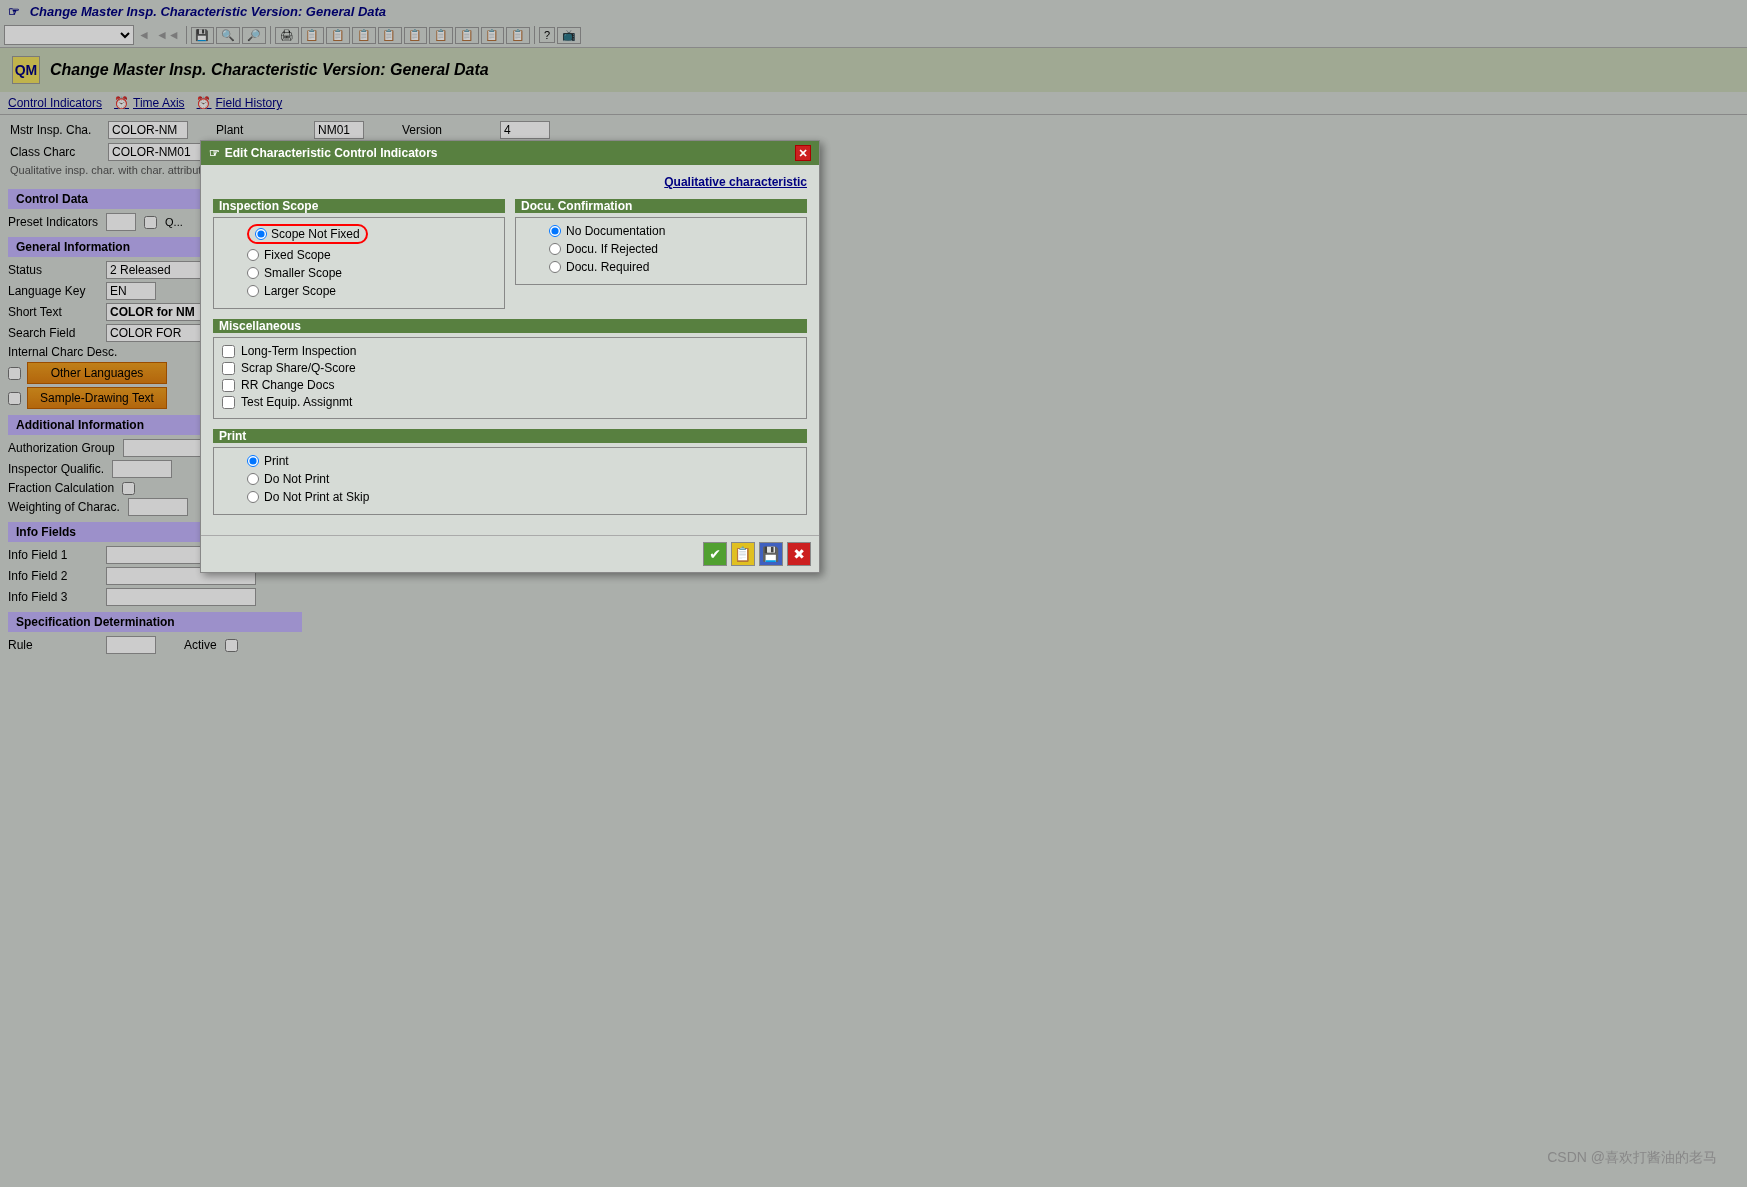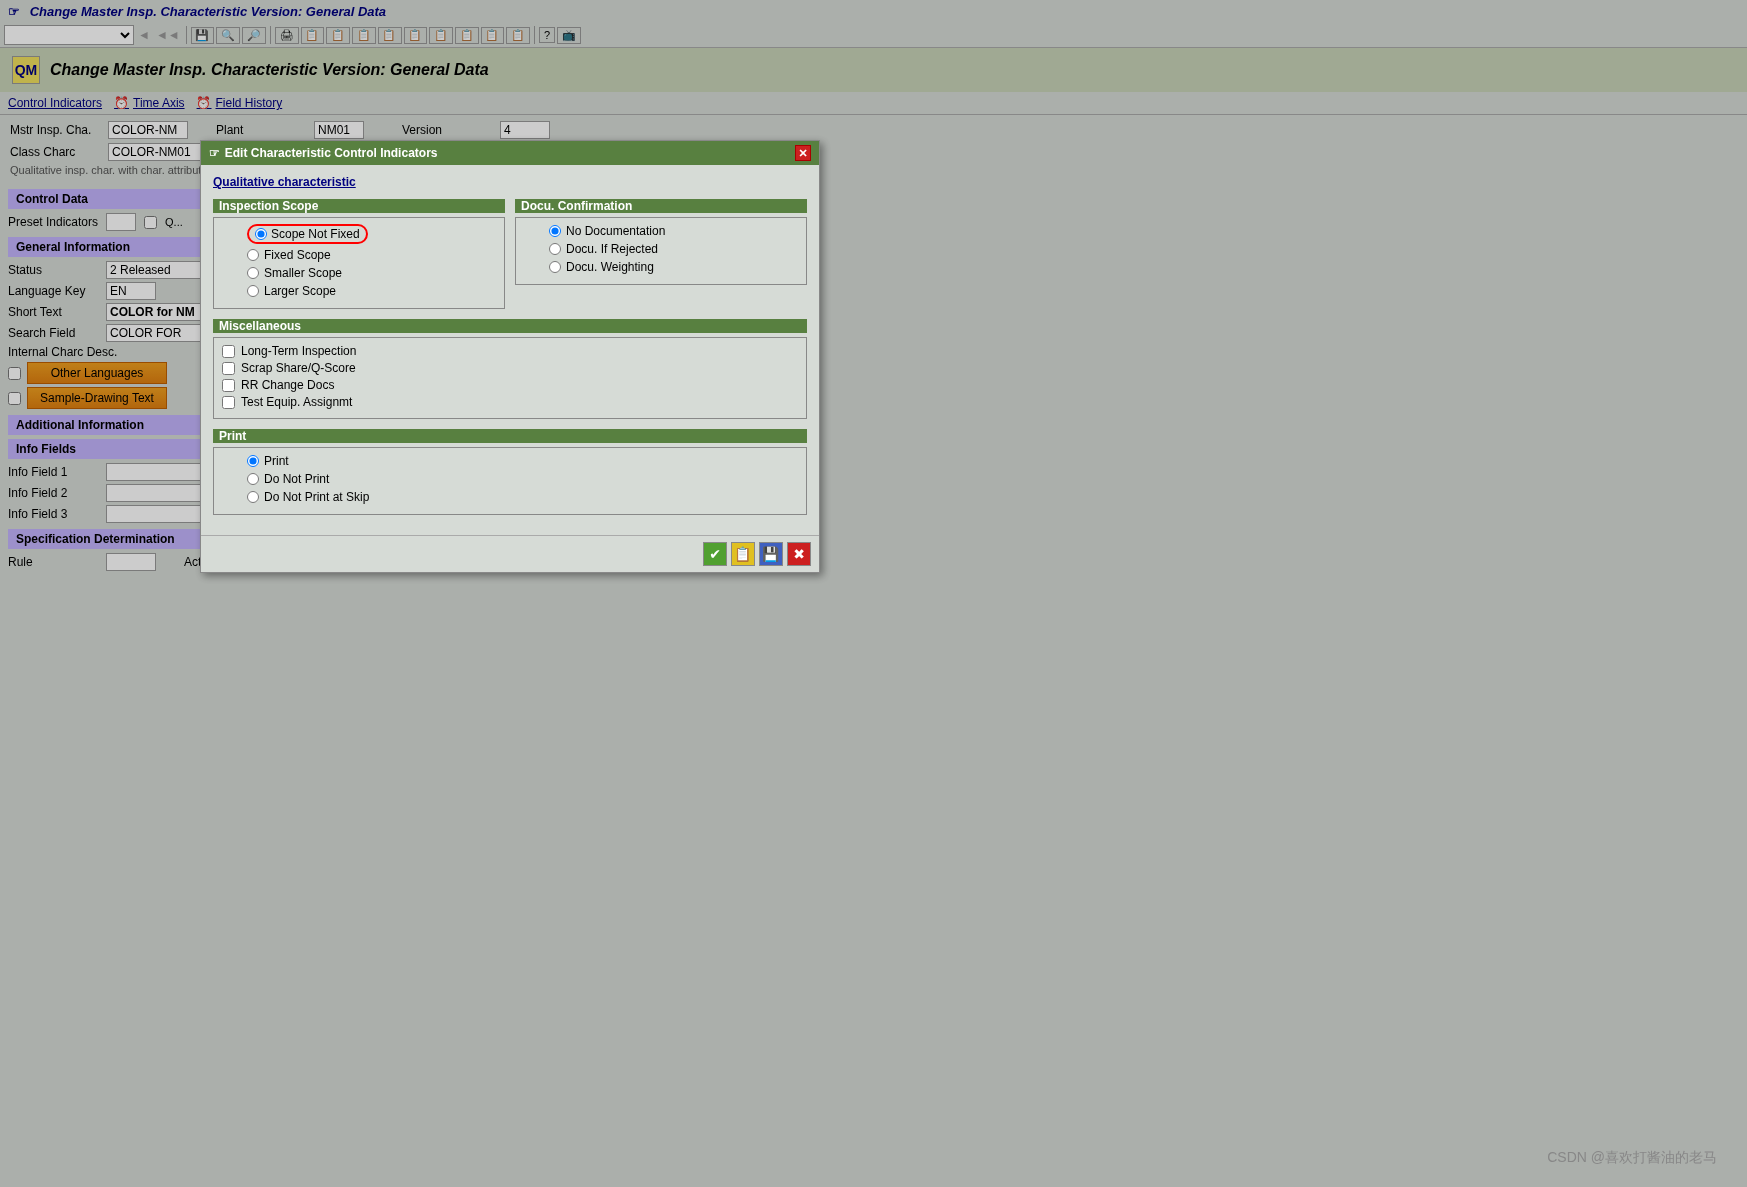--- a/index.html
+++ b/index.html
@@ -167,20 +167,21 @@
       display: flex; align-items: center; justify-content: center;
       font-weight: bold;
     }
     .modal-content { padding: 10px 12px; }
     .modal-subtitle {
       color: #000080;
       text-decoration: underline;
       font-size: 12px;
       font-weight: bold;
       margin-bottom: 10px;
+      text-align: right;
     }
 
     .modal-sections {
       display: flex;
       gap: 10px;
       margin-bottom: 10px;
     }
     .modal-section {
       flex: 1;
     }
@@ -339,20 +340,38 @@
         <input type="checkbox" style="">
         <button class="btn-orange">Other Languages</button>
       </div>
       <div class="checkbox-row">
         <input type="checkbox" style="">
         <button class="btn-orange">Sample-Drawing Text</button>
       </div>
     </div>
 
     <div class="section-header">Additional Information</div>
+    <div class="form-group">
+      <div class="form-row">
+        <span class="form-label">Authorization Group</span>
+        <input class="form-input" style="width: 80px;" type="text">
+      </div>
+      <div class="form-row">
+        <span class="form-label">Inspector Qualific.</span>
+        <input class="form-input" style="width: 60px;" type="text">
+      </div>
+      <div class="form-row">
+        <span class="form-label">Fraction Calculation</span>
+        <input type="checkbox" style="">
+      </div>
+      <div class="form-row">
+        <span class="form-label">Weighting of Charac.</span>
+        <input class="form-input" style="width: 60px;" type="text">
+      </div>
+    </div>
 
     <div class="section-header">Info Fields</div>
     <div class="form-group">
       <div class="form-row">
         <span class="form-label">Info Field 1</span>
         <input class="form-input" style="width: 150px;" type="text">
       </div>
       <div class="form-row">
         <span class="form-label">Info Field 2</span>
         <input class="form-input" style="width: 150px;" type="text">
@@ -421,21 +440,21 @@
             <div class="radio-row">
               <input type="radio" name="docu-conf" checked="" style="">
               <span>No Documentation</span>
             </div>
             <div class="radio-row">
               <input type="radio" name="docu-conf" style="">
               <span>Docu. If Rejected</span>
             </div>
             <div class="radio-row">
               <input type="radio" name="docu-conf" style="">
-              <span>Docu. Weighting</span>
+              <span>Docu. Required</span>
             </div>
           </div>
         </div>
 
       </div>
 
       <div style="margin-bottom:10px;">
         <div class="modal-section-header">Miscellaneous</div>
         <div class="modal-section-body">
           <div class="checkbox-row">

